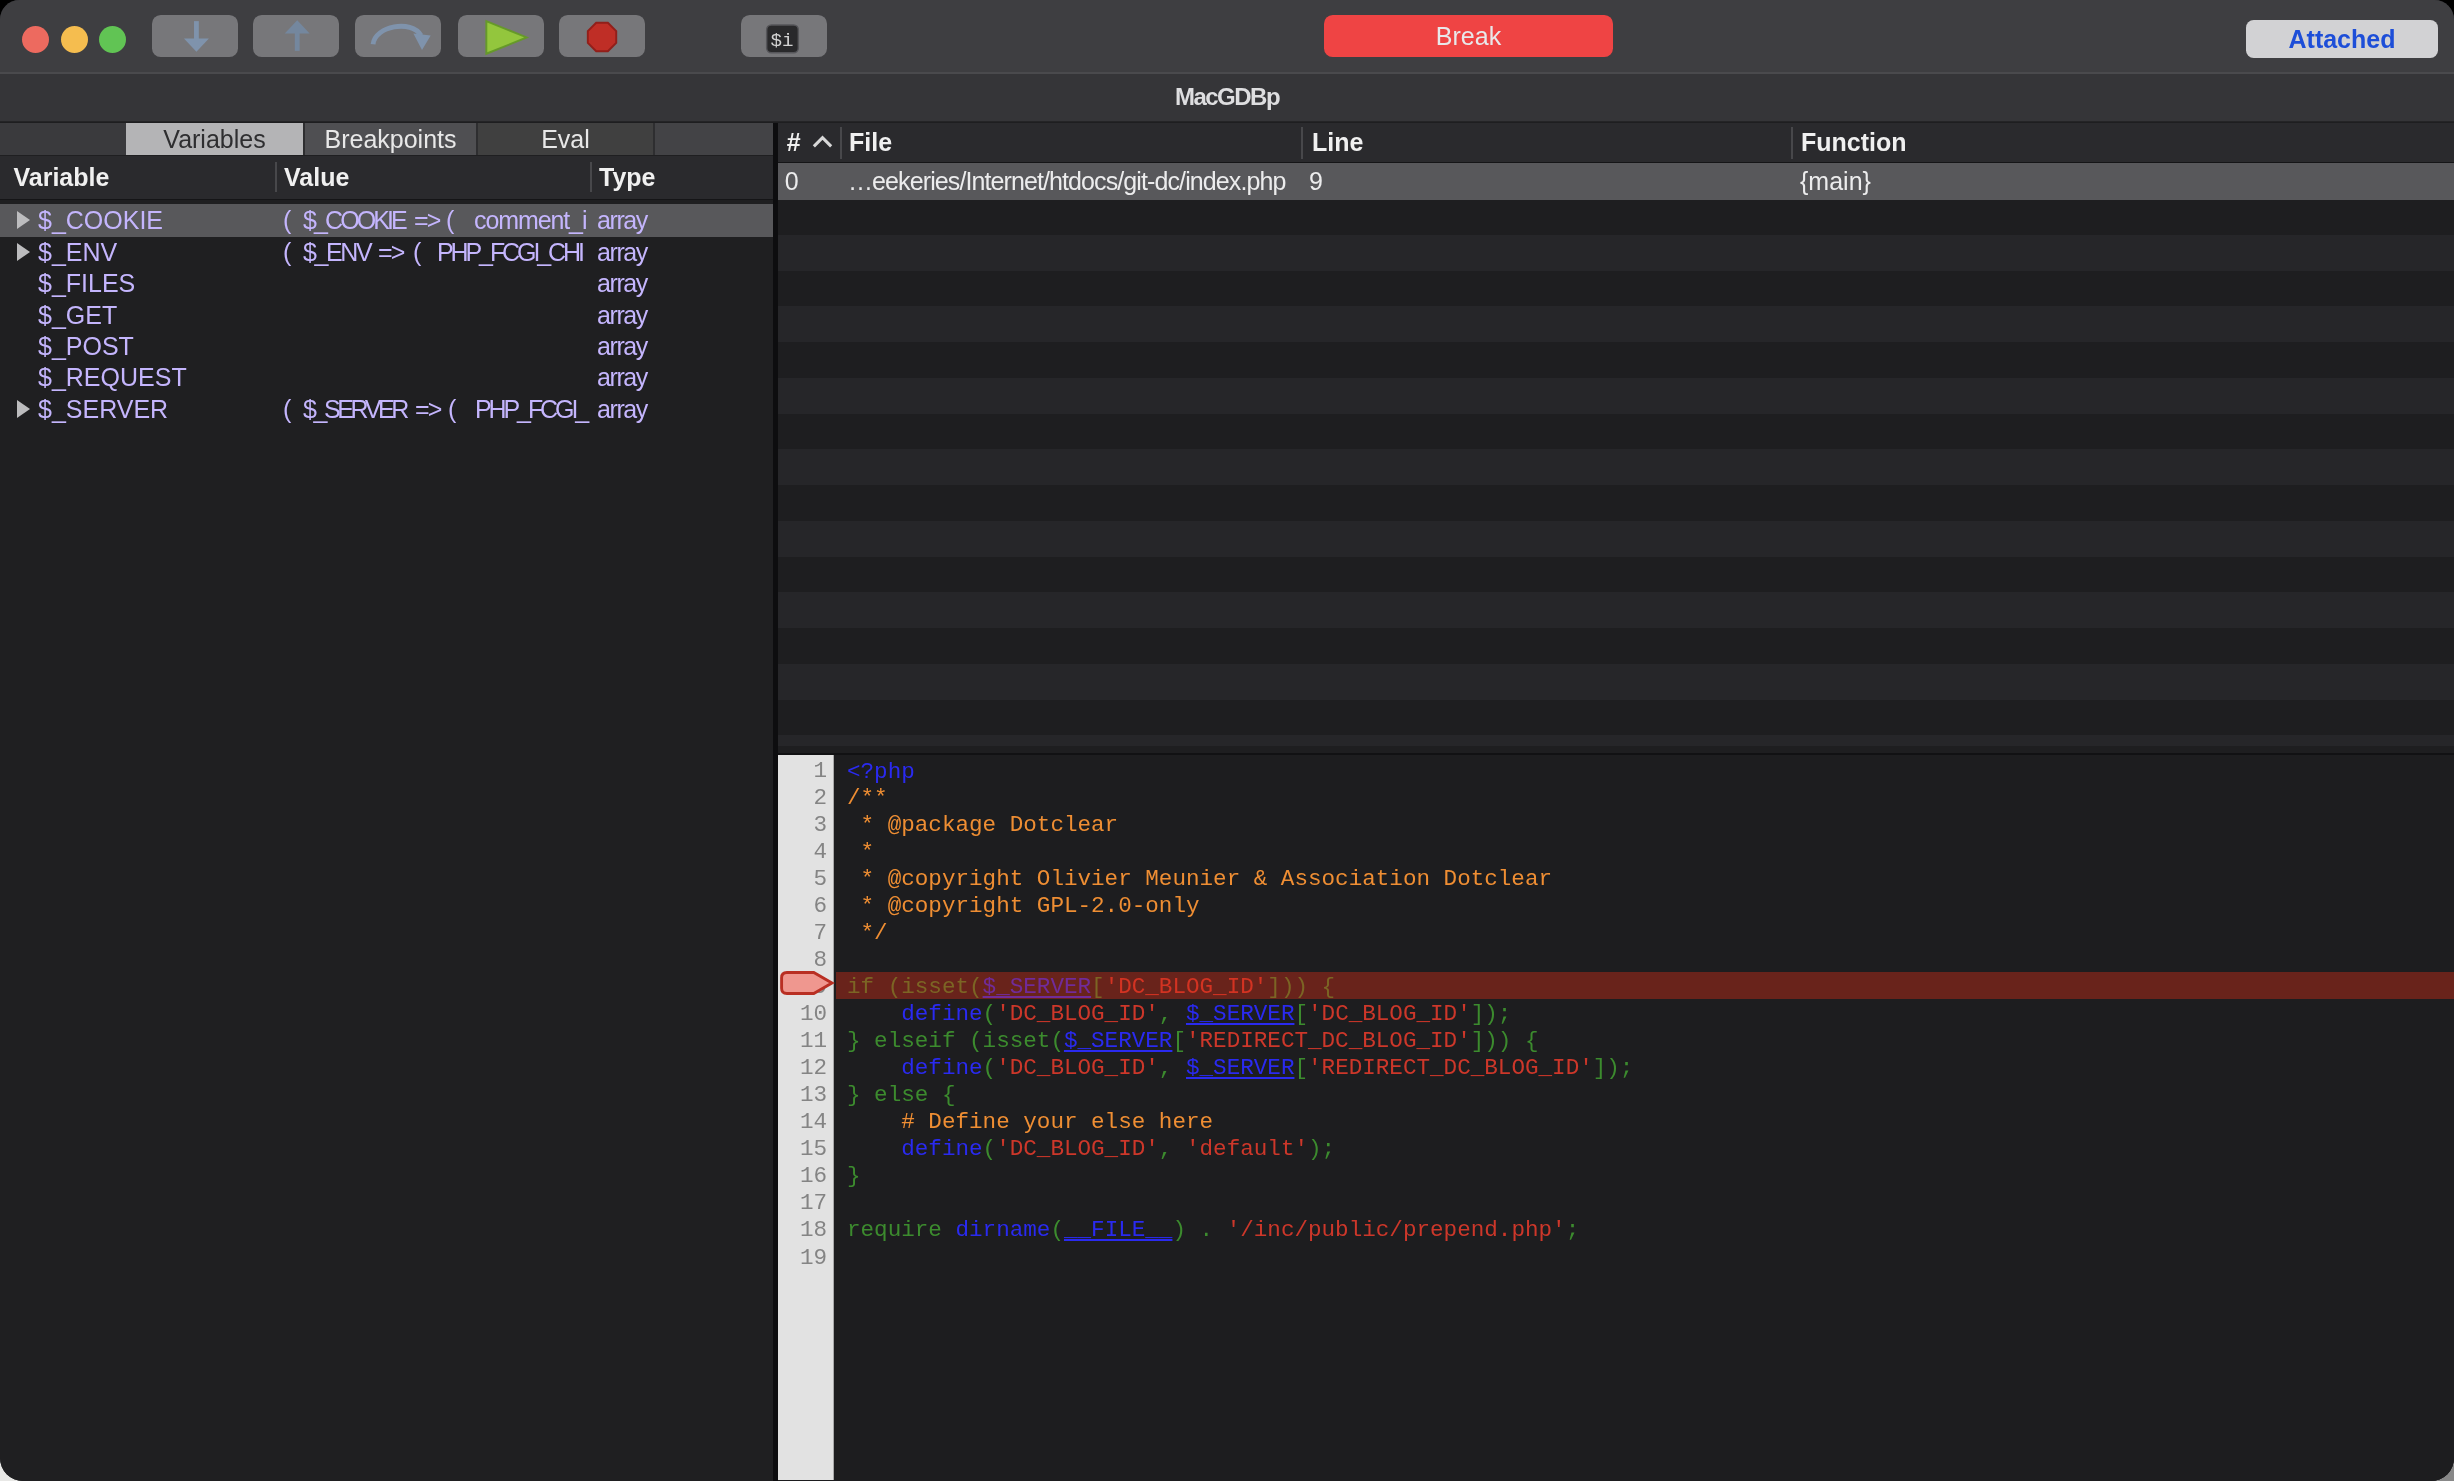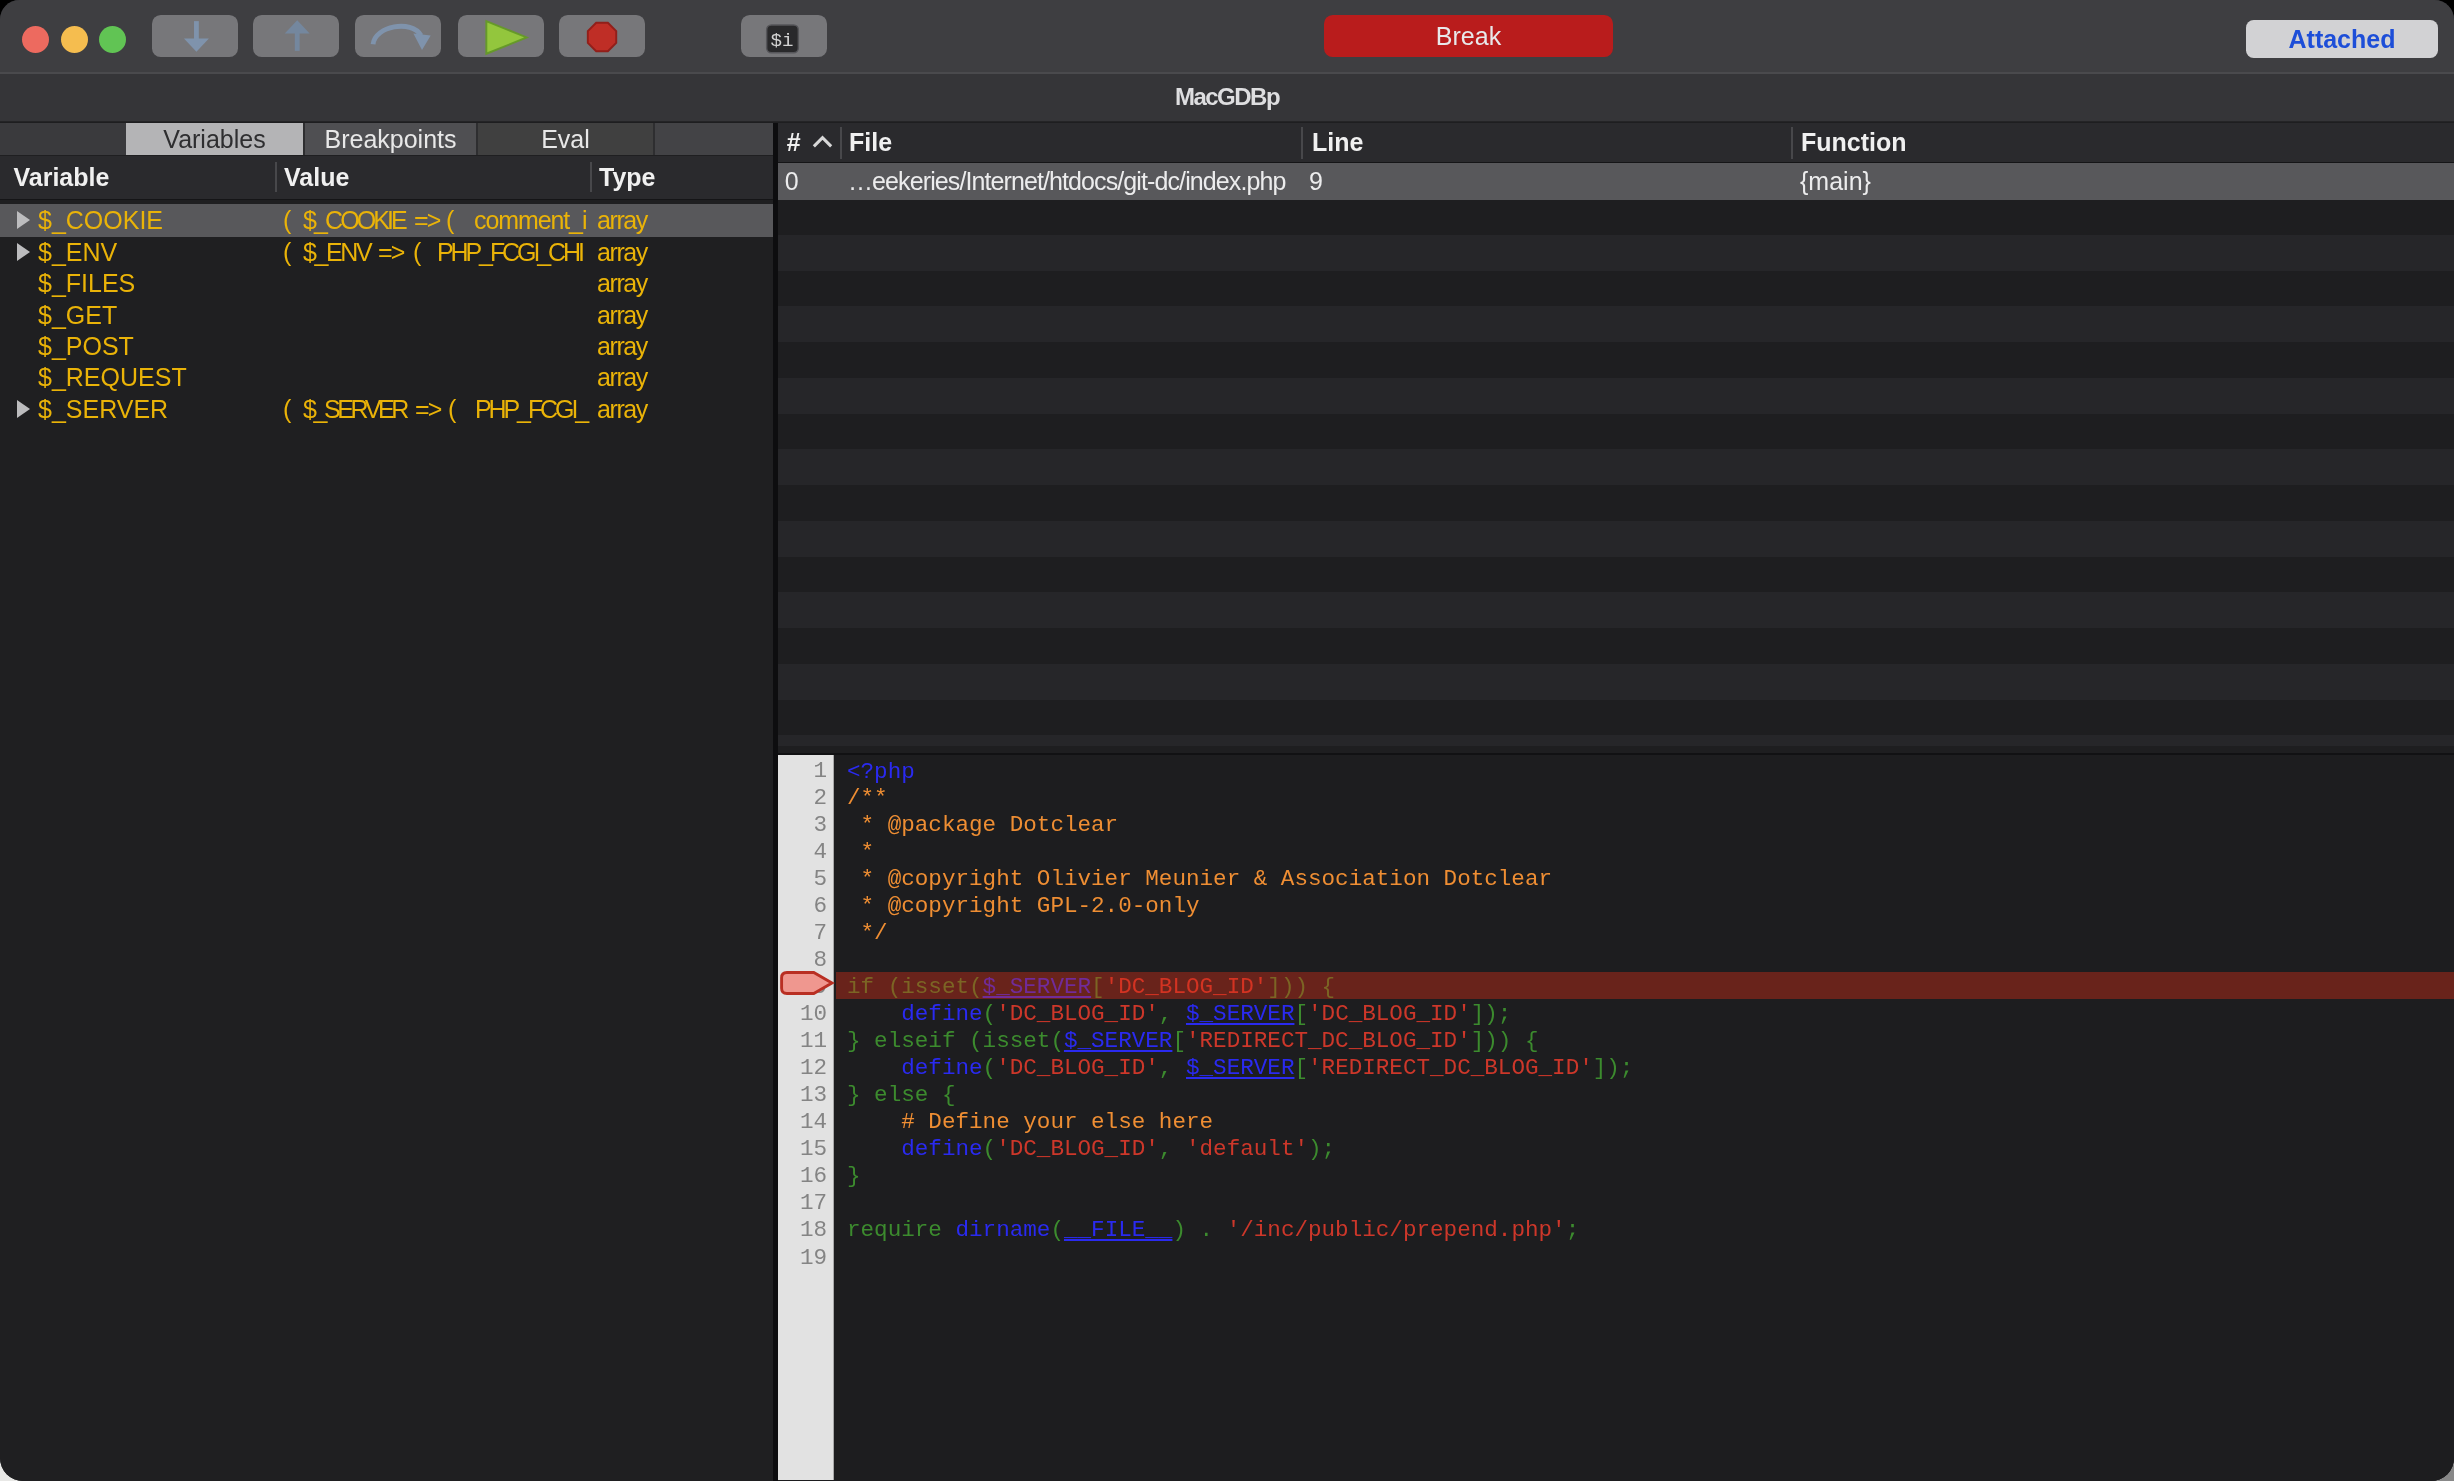--- a/index.html
+++ b/index.html
@@ -11,33 +11,33 @@
   
   #toolbar { position:absolute; left:0; top:0; width:2454px; height:72px; background:#3e3e41; }
   #tbline  { position:absolute; left:0; top:72px; width:2454px; height:1.9px; background:#4a4a4d; }
   #titlerow{ position:absolute; left:0; top:74px; width:2454px; height:48px; background:#353538;
              border-bottom:1px solid #242426; }
   #titlerow .t { position:absolute; left:0; top:0; width:100%; height:46px; line-height:46px;
              text-align:center; color:#dedee0; font-size:24px; font-weight:bold; letter-spacing:-1.5px; }
   .light { position:absolute; top:26px; width:27px; height:27px; border-radius:50%; }
   .tbtn  { position:absolute; top:15.4px; height:42px; border-radius:8.7px; background:#77777a; }
   #breakbtn { position:absolute; left:1324px; top:15.4px; width:289px; height:42px; border-radius:8.7px;
-              background:#b91c1c; color:#e8e8ea; font-size:25px; text-align:center; line-height:42px; }
+              background:#ef4444; color:#e8e8ea; font-size:25px; text-align:center; line-height:42px; }
   #attached { position:absolute; left:2246px; top:20px; width:192px; height:38px; border-radius:7.7px;
               background:#d2d2d4; color:#1d4ed8; font-size:25px; font-weight:bold; text-align:center; line-height:38px; }
   
   #left { position:absolute; left:0; top:123px; width:773px; height:1358px; background:#1f1f21; }
   #vdiv { position:absolute; left:773px; top:123px; width:4.8px; height:1358px; background:#0d0d0f; }
   .seg { position:absolute; top:0; height:32px; font-size:25px; line-height:32px; text-align:center; color:#e8e8e8; }
   #lheader { position:absolute; left:0; top:32px; width:773px; height:45px; background:#2a2a2d;
              border-top:1.9px solid #1f1f21; border-bottom:1.9px solid #151517; }
   .hcell { position:absolute; top:0; font-size:25px; font-weight:bold; color:#f0f0f0; line-height:42px; }
   .hsep  { position:absolute; top:5.8px; width:1.9px; height:30px; background:#48484b; }
   .lrow { position:absolute; left:0; width:773px; height:33px; }
-  .lrow span { position:absolute; top:0; line-height:33px; font-size:25px; color:#eab308; white-space:pre; }
+  .lrow span { position:absolute; top:0; line-height:33px; font-size:25px; color:#c4b5fd; white-space:pre; }
   .vclip { position:absolute; left:0; top:0; width:591px; height:33px; overflow:hidden; }
   .tri { position:absolute; left:17.4px; top:6.8px; width:0; height:0;
          border-left:13.5px solid #bcbcbe; border-top:9.7px solid transparent; border-bottom:9.7px solid transparent; }
   
   #right { position:absolute; left:778px; top:123px; width:1676px; height:1358px; background:#1e1e20; }
   #rheader { position:absolute; left:0; top:0; width:1676px; height:40px; background:#2a2a2d;
              border-bottom:1.9px solid #151517; }
   #rheader .hcell { line-height:38px; }
   #row0 { position:absolute; left:0; top:40px; width:1676px; height:37px; background:#58585b; }
   #row0 span { position:absolute; top:0; line-height:37px; font-size:25px; color:#ececed; white-space:pre; }

